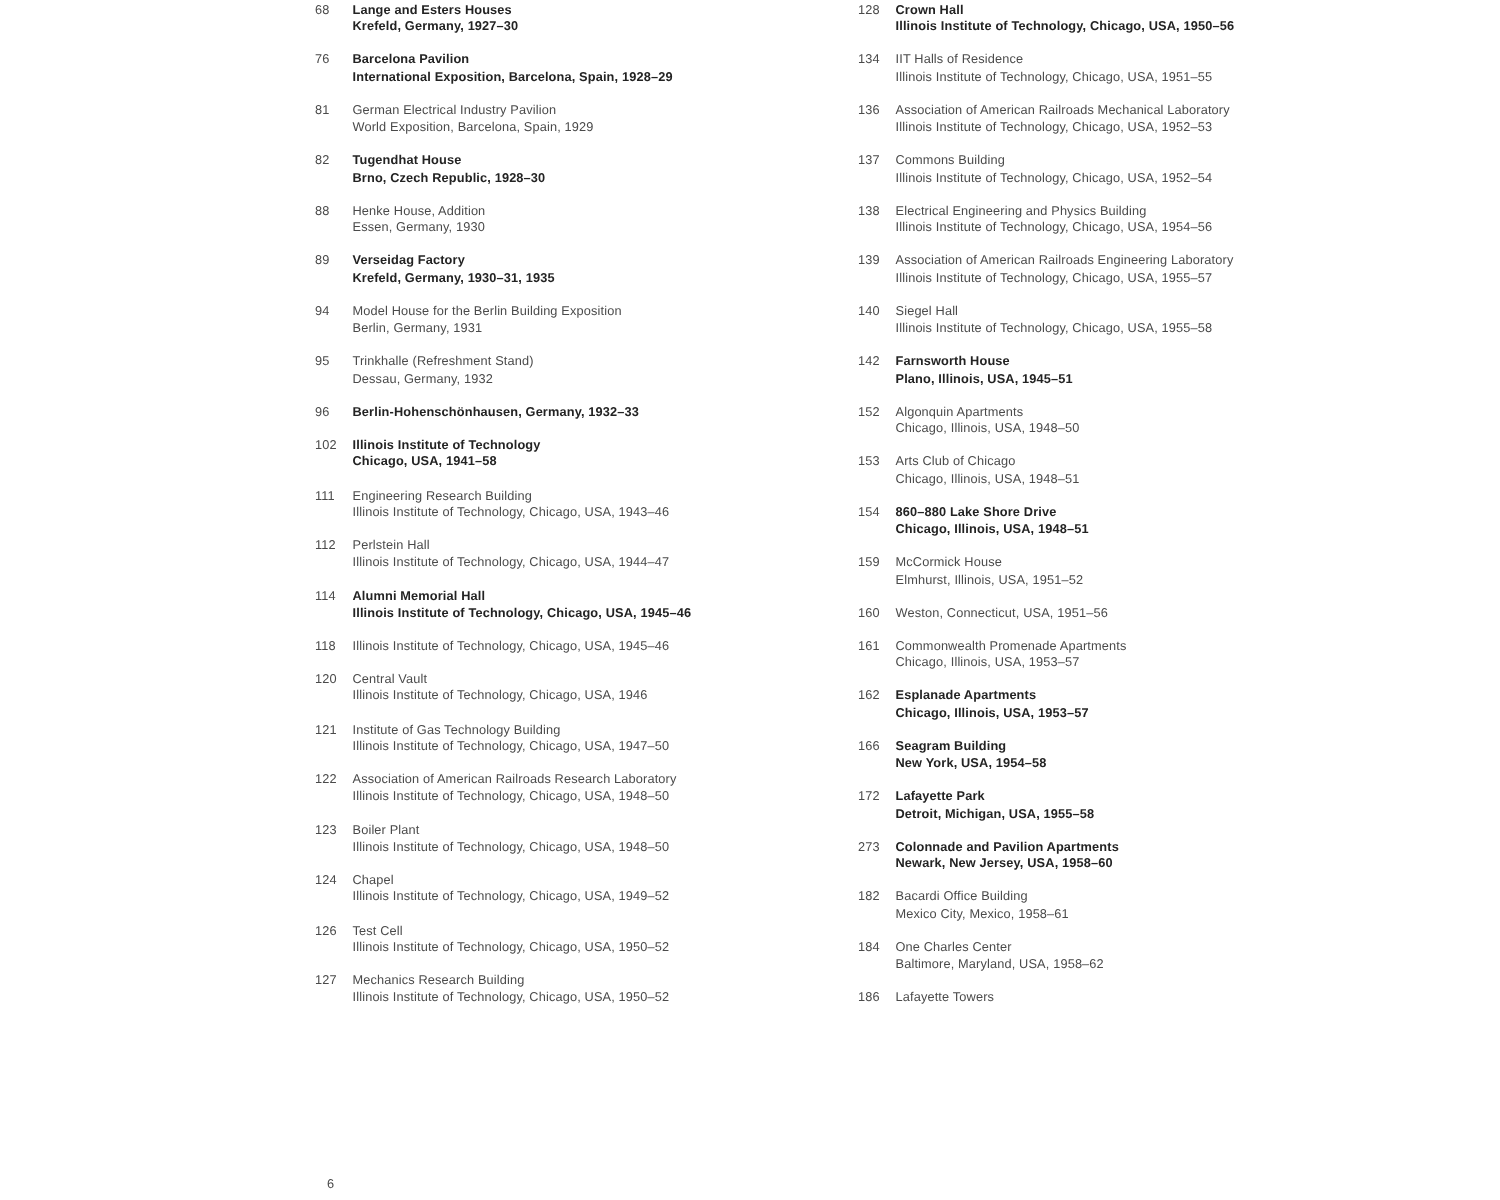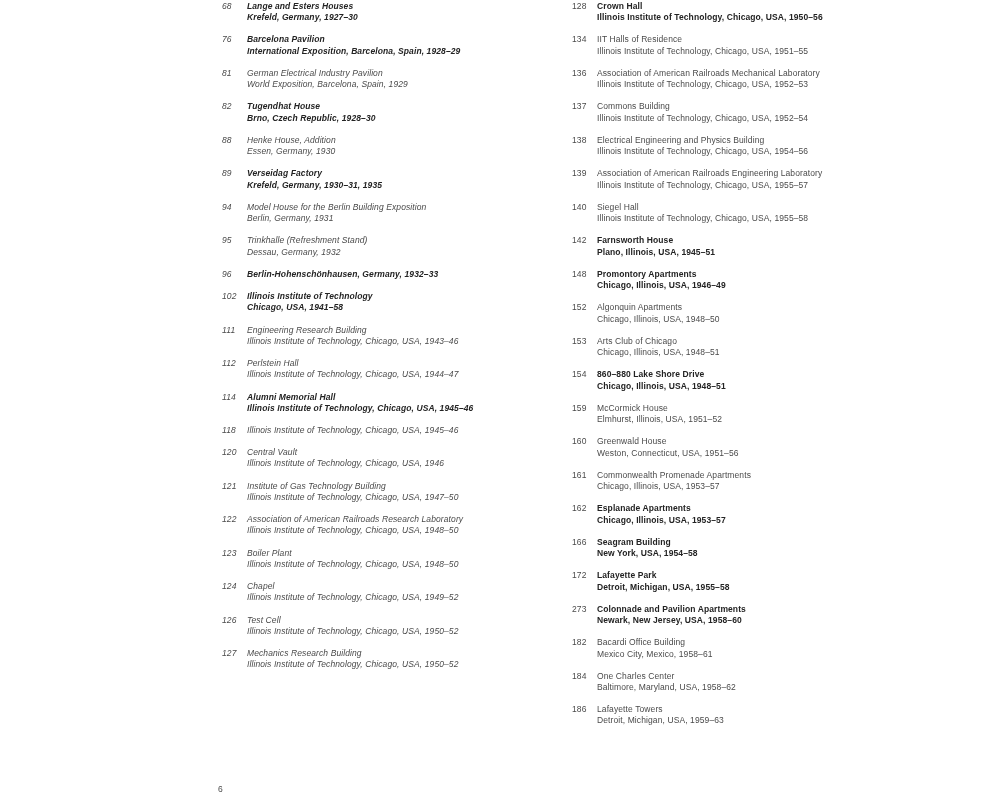--- a/index.html
+++ b/index.html
@@ -12,21 +12,21 @@
     position: relative;
     width: 1000px;
     height: 800px;
     background: #ffffff;
     overflow: hidden;
   }
   .col {
     position: absolute;
     top: 1px;
   }
-  .col-left  { left: 222px; width: 320px; font-style: italic; }
+  .col-left  { left: 210px; width: 320px; }
   .col-right { left: 572px; width: 345px; }
   .entry {
     display: flex;
     align-items: flex-start;
     margin-bottom: 10.9px;
     font-size: 8.5px;
     line-height: 11.3px;
     letter-spacing: 0.1px;
     color: #4a4a4a;
   }
@@ -284,27 +284,20 @@
   </div>
 
   <div class="entry bold">
     <div class="num">142</div>
     <div class="txt">
       <div class="title">Farnsworth House</div>
       <div class="subtitle">Plano, Illinois, USA, 1945–51</div>
     </div>
   </div>
 
-  <div class="entry bold">
-    <div class="num">148</div>
-    <div class="txt">
-      <div class="title">Promontory Apartments</div>
-      <div class="subtitle">Chicago, Illinois, USA, 1946–49</div>
-    </div>
-  </div>
 
   <div class="entry">
     <div class="num">152</div>
     <div class="txt">
       <div class="title">Algonquin Apartments</div>
       <div class="subtitle">Chicago, Illinois, USA, 1948–50</div>
     </div>
   </div>
 
   <div class="entry">
@@ -327,21 +320,20 @@
     <div class="num">159</div>
     <div class="txt">
       <div class="title">McCormick House</div>
       <div class="subtitle">Elmhurst, Illinois, USA, 1951–52</div>
     </div>
   </div>
 
   <div class="entry">
     <div class="num">160</div>
     <div class="txt">
-      <div class="title">Greenwald House</div>
       <div class="subtitle">Weston, Connecticut, USA, 1951–56</div>
     </div>
   </div>
 
   <div class="entry">
     <div class="num">161</div>
     <div class="txt">
       <div class="title">Commonwealth Promenade Apartments</div>
       <div class="subtitle">Chicago, Illinois, USA, 1953–57</div>
     </div>
@@ -392,18 +384,17 @@
     <div class="txt">
       <div class="title">One Charles Center</div>
       <div class="subtitle">Baltimore, Maryland, USA, 1958–62</div>
     </div>
   </div>
 
   <div class="entry">
     <div class="num">186</div>
     <div class="txt">
       <div class="title">Lafayette Towers</div>
-      <div class="subtitle">Detroit, Michigan, USA, 1959–63</div>
     </div>
   </div>
 </div>
   <div class="folio">6</div>
 </div>
 
 </body></html>

